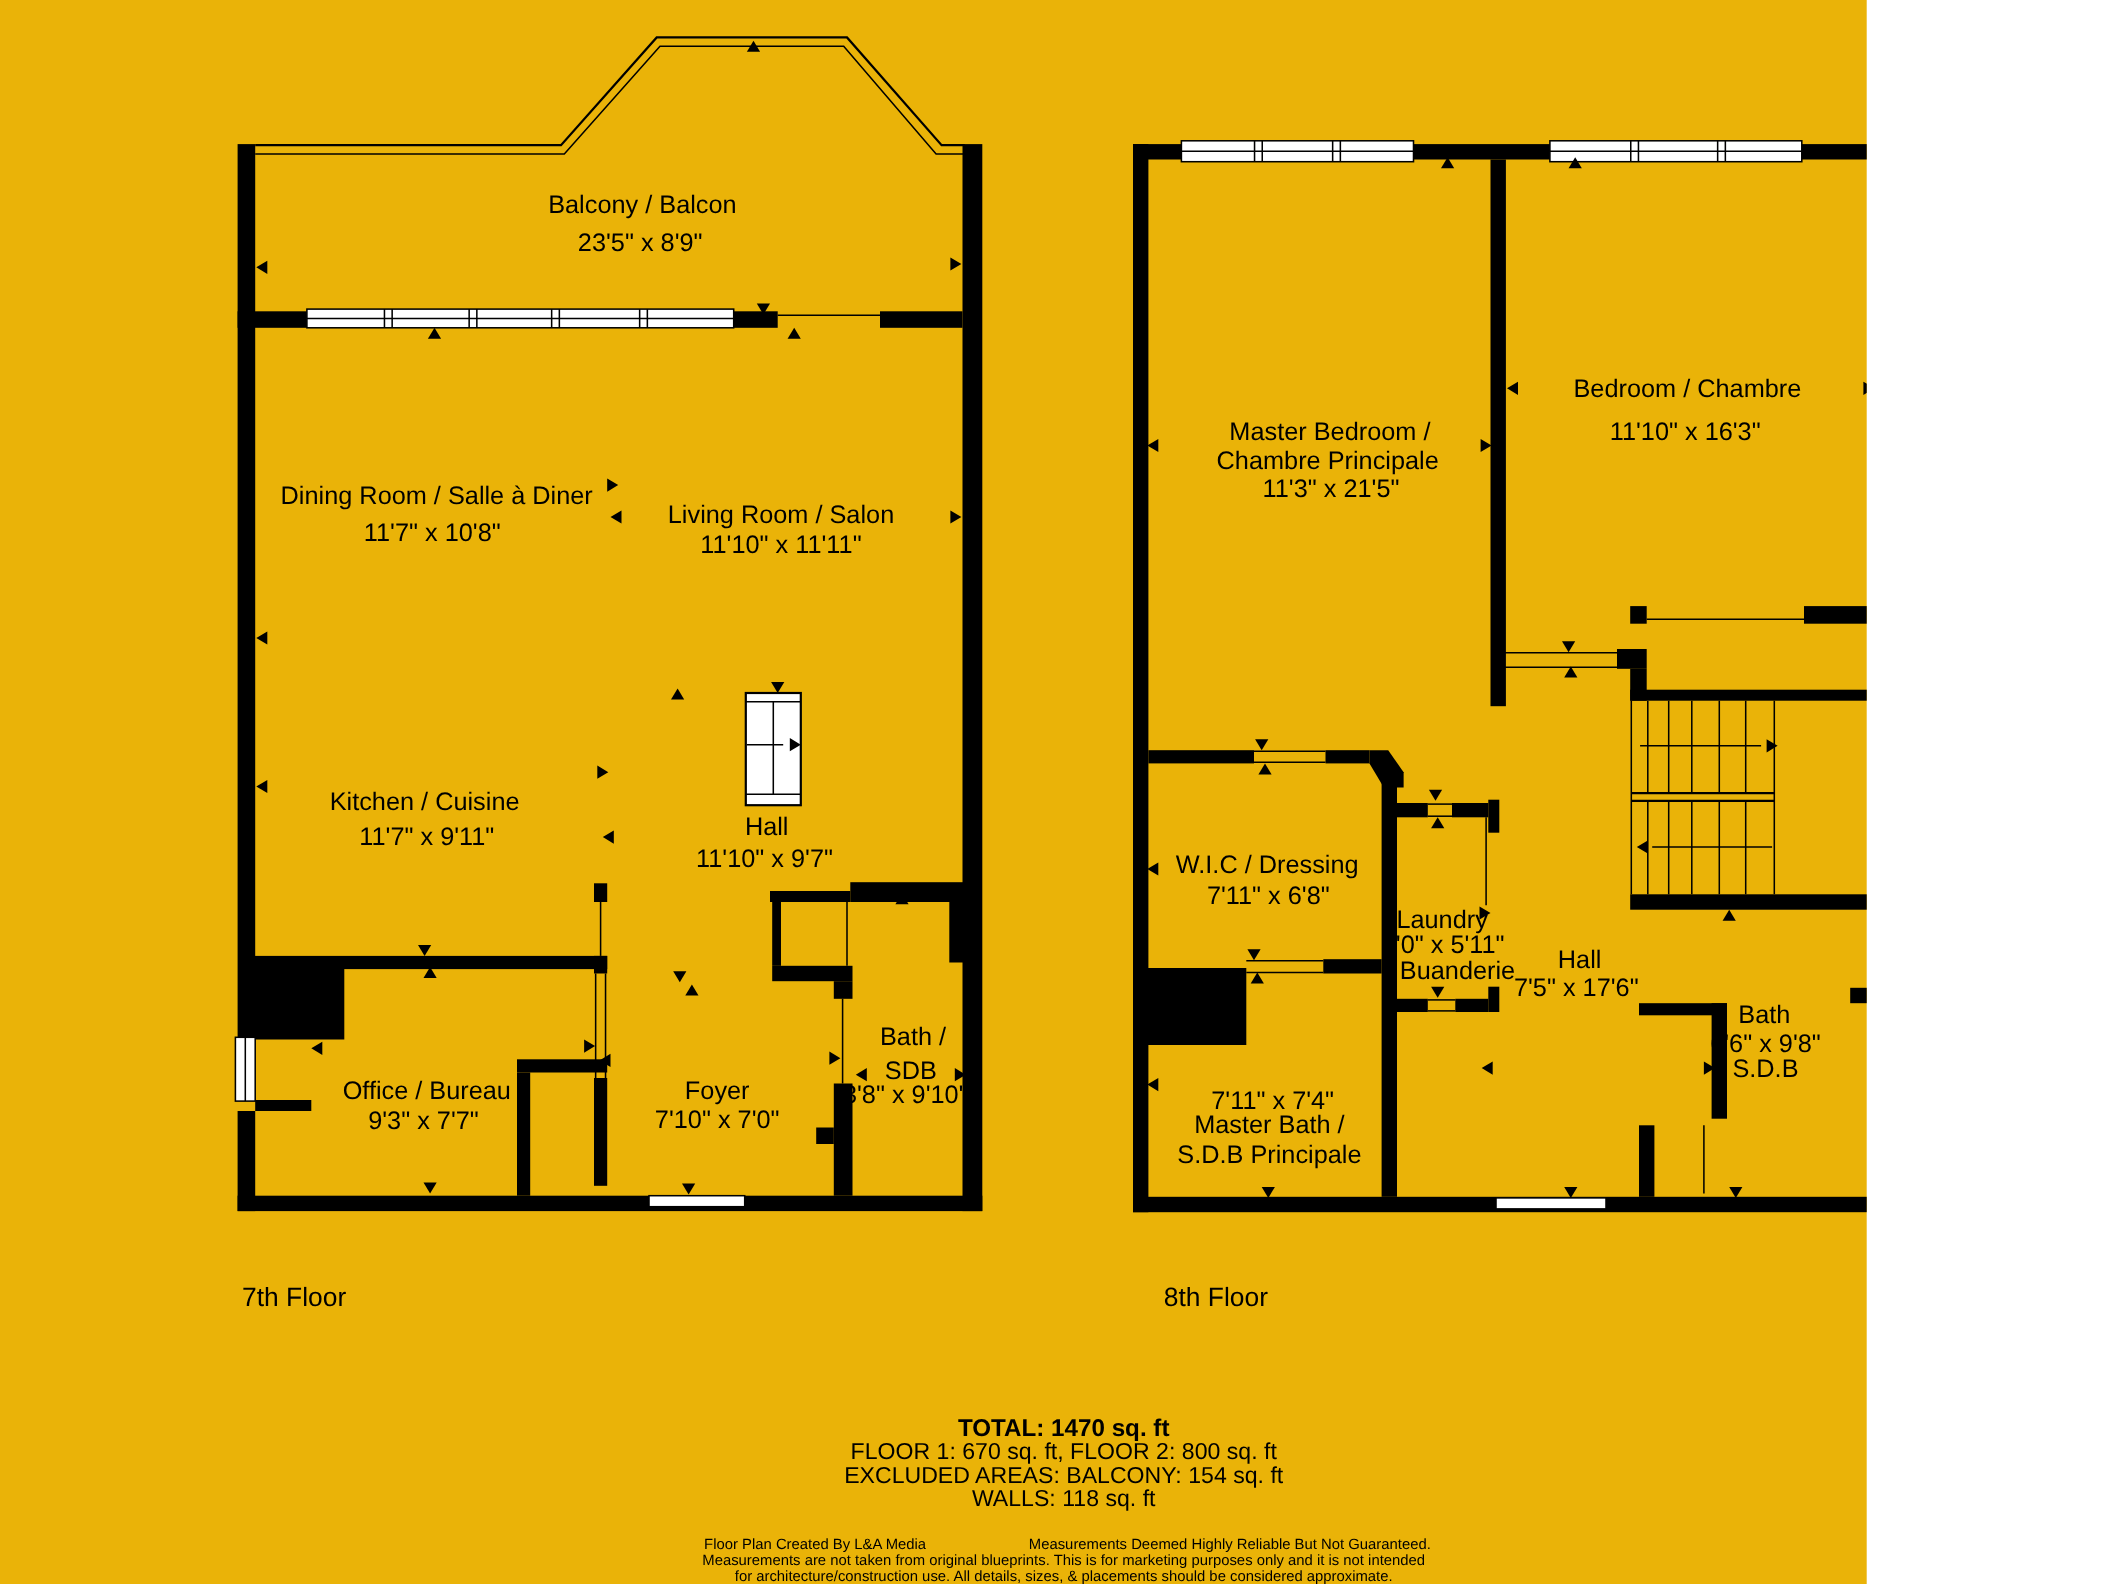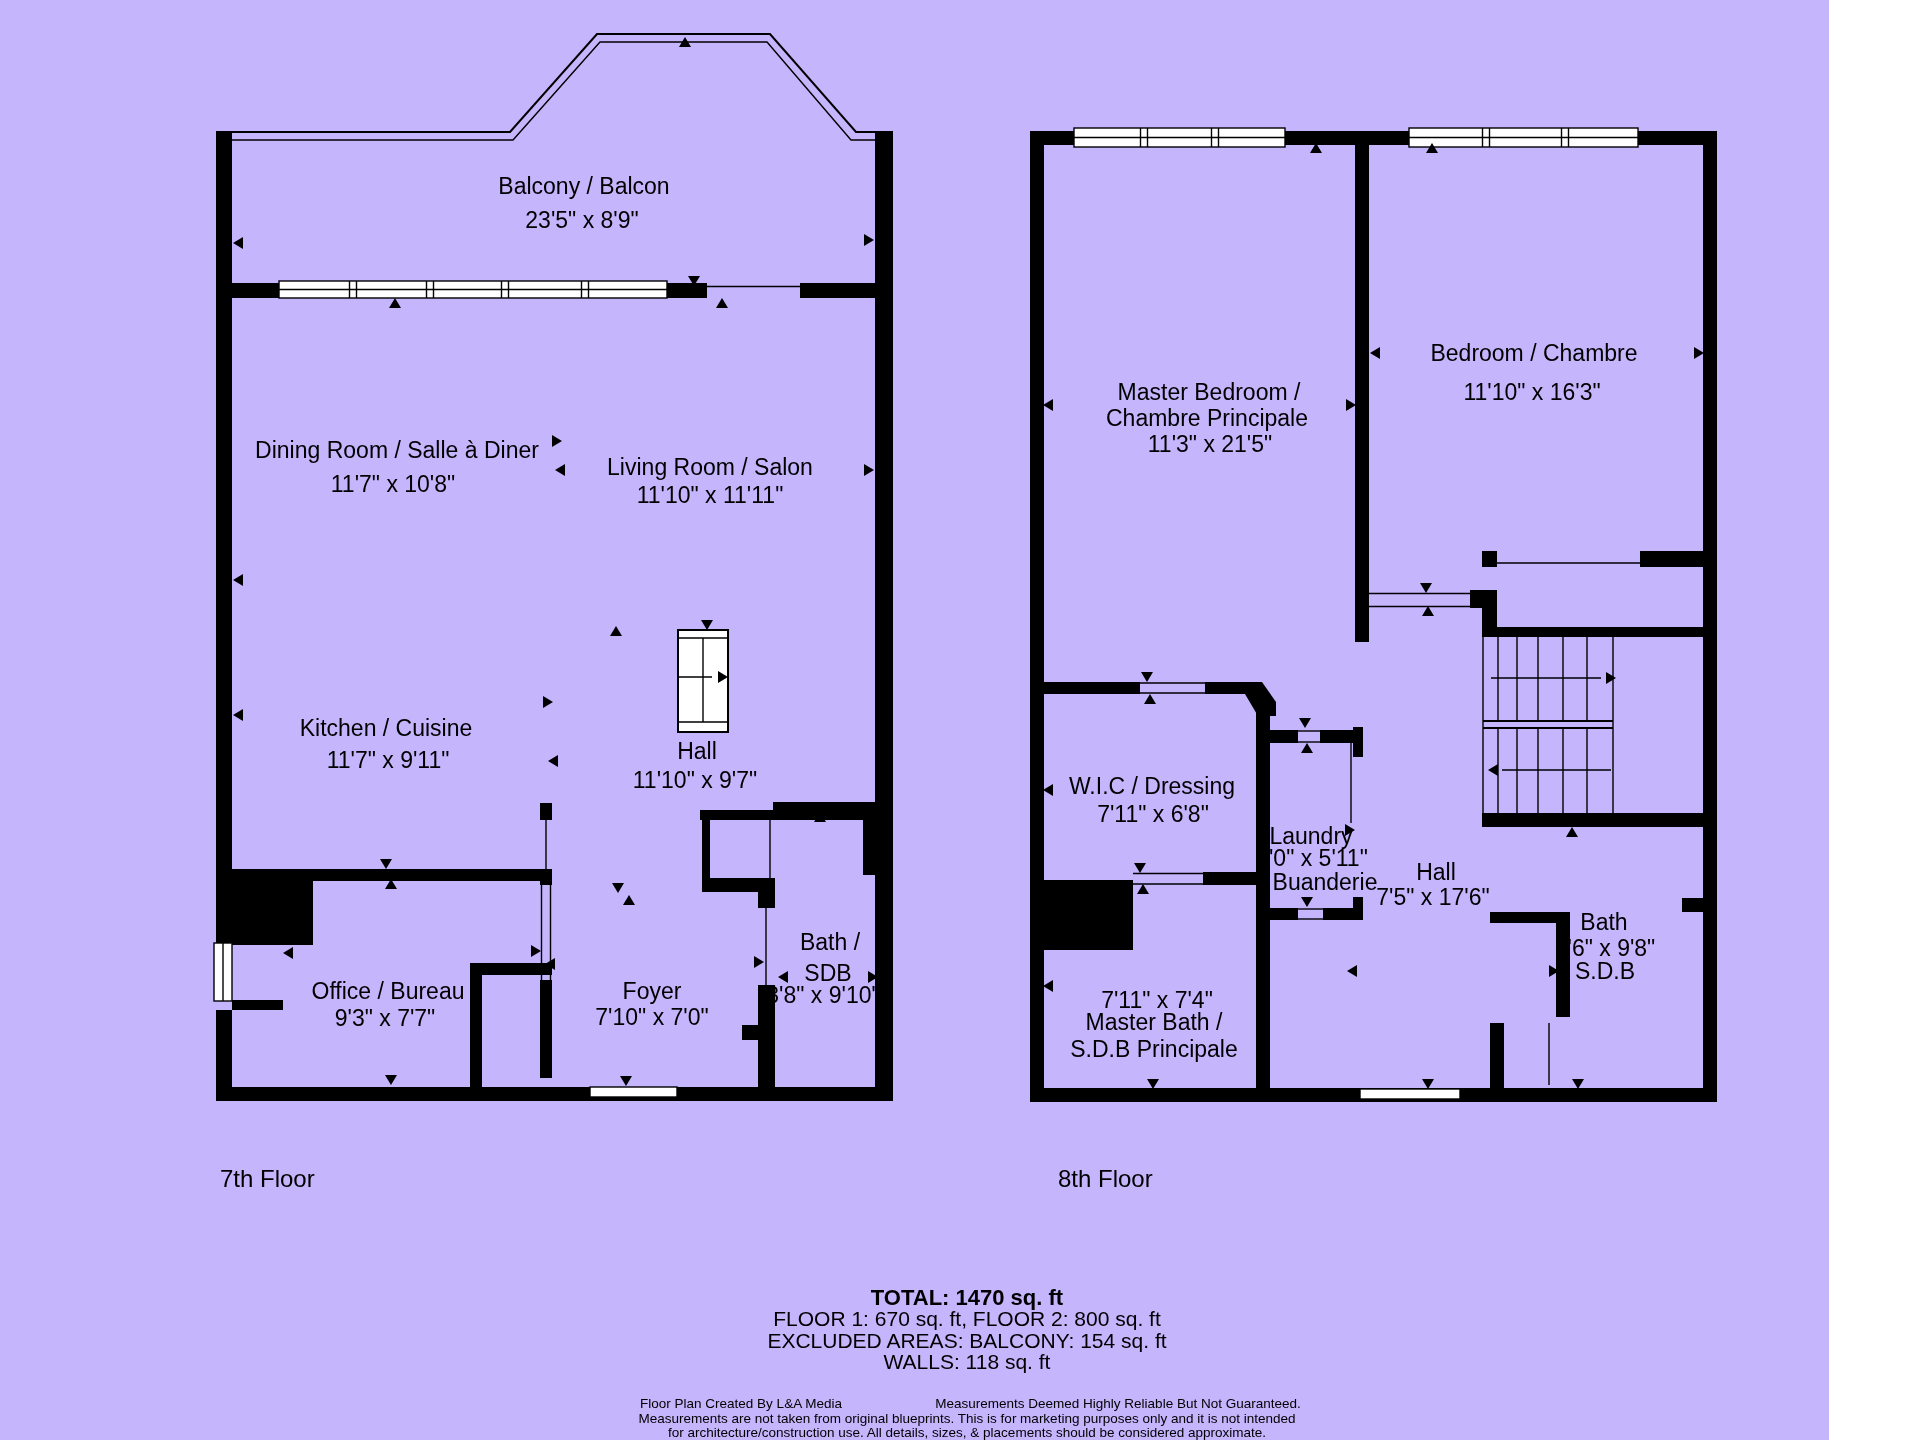--- a/index.html
+++ b/index.html
@@ -1,16 +1,16 @@
 <!DOCTYPE html>
 <html><head>
 <meta charset="utf-8">
 <style>
   html,body{margin:0;padding:0;background:#ffffff;}
-  .page{position:relative;width:1829px;height:1440px;background:#c4b5fd;overflow:hidden;}
+  .page{position:relative;width:1697px;height:1440px;background:#eab308;overflow:hidden;}
   svg{display:block;width:1920px;height:1440px;}
   svg text{font-family:"Liberation Sans", sans-serif;fill:#000;}
   .rname,.rdim{font-size:23px;}
   .flabel{font-size:24px;}
   .sum{font-size:21px;}
   .sum-b{font-size:22px;font-weight:bold;}
   .fine{font-size:13.5px;}
   .w{fill:#000;stroke:none;}
   .thin{stroke:#000;stroke-width:1.4;fill:none;}
   .thin2{stroke:#000;stroke-width:2;fill:none;}

